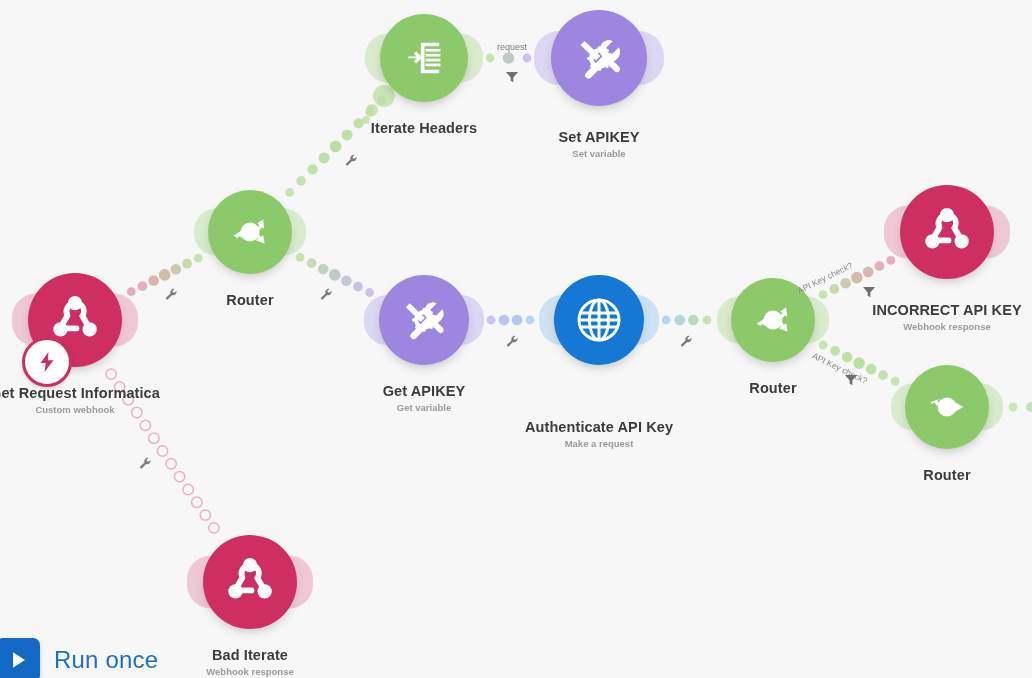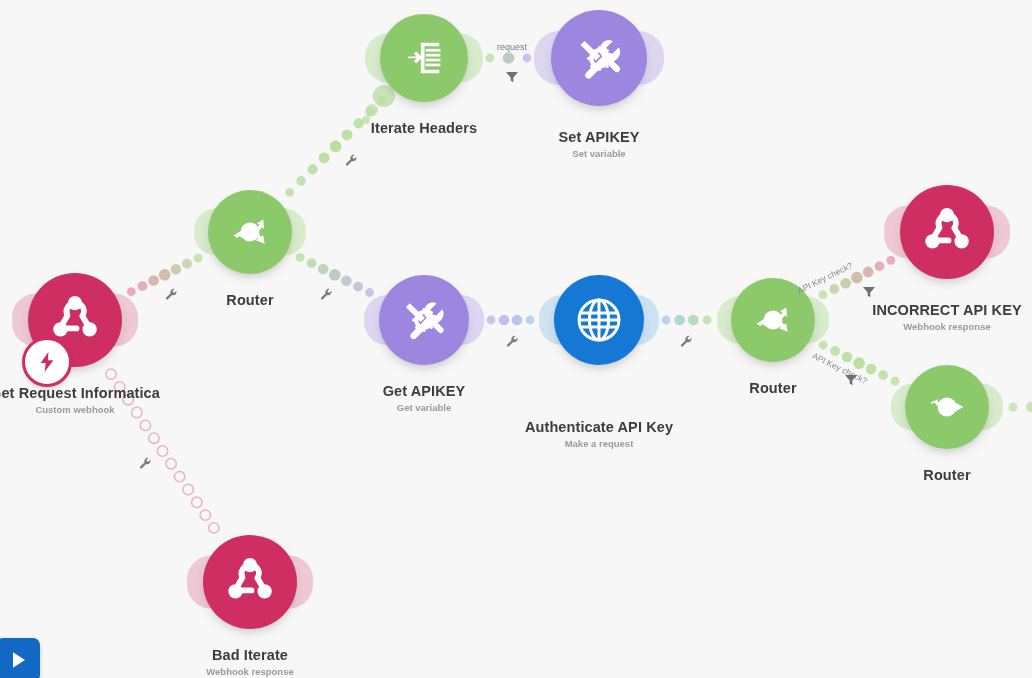--- a/index.html
+++ b/index.html
@@ -438,15 +438,16 @@
         <path d="M18.2 3.4 a5.9 5.9 0 0 0 -7.1 7.6 L3.9 18.2 a1.9 1.9 0 1 0 2.7 2.7 l7.2 -7.2 a5.9 5.9 0 0 0 7.5 -7.2 l-3.3 3.3 l-2.8 -0.7 l-0.7 -2.8 z" fill="#7a7a7a"></path>
       </svg></div>
     </div>
 
   <div id="run-once">
     <div class="play-tile">
       <svg width="22" height="22" viewBox="0 0 22 22" aria-hidden="true">
         <path d="M6 3.2 L18 11 L6 18.8 Z" fill="#ffffff"></path>
       </svg>
     </div>
+    <div class="run-text">Run once</div>
   </div>
 
 </div>
 
 </body></html>

